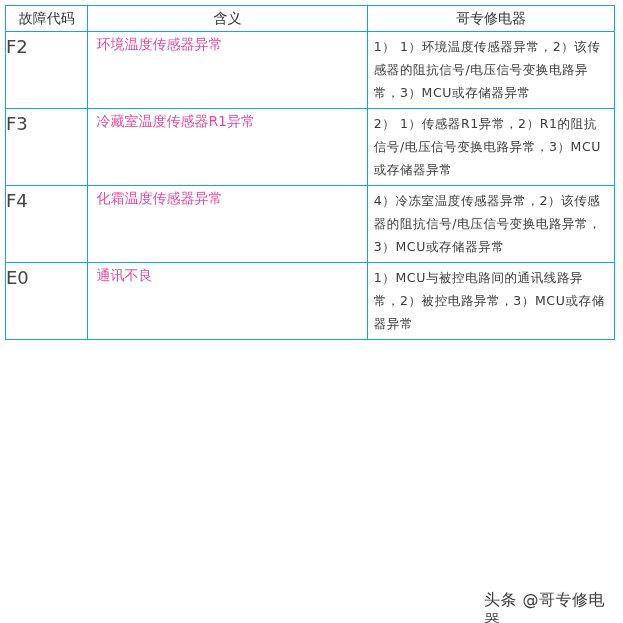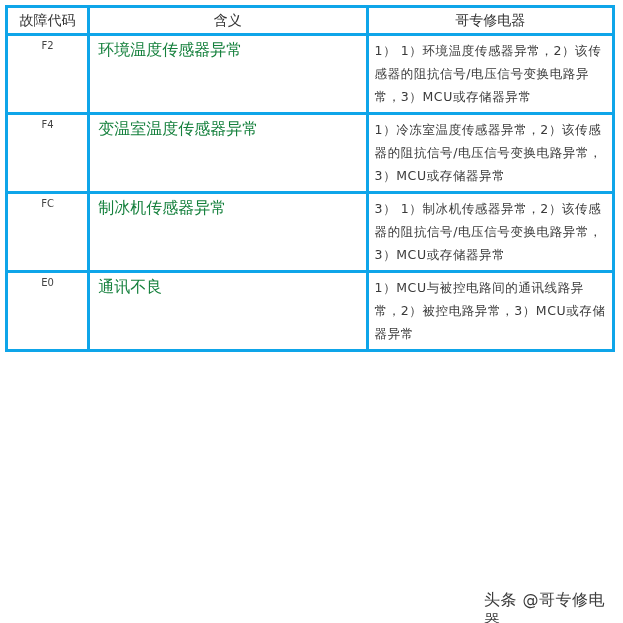--- a/index.html
+++ b/index.html
@@ -17,49 +17,49 @@
     }
     table.fault-table {
       position: absolute;
       left: 5px;
       top: 5px;
       border-collapse: collapse;
       table-layout: fixed;
       width: 610px;
     }
     .fault-table th, .fault-table td {
-      border: 3px solid #0ea5e9;
+      border: 1px solid #0ea5e9;
       vertical-align: top;
       padding: 0;
     }
     .fault-table th {
       height: 25px;
       font-weight: normal;
       font-size: 14px;
       color: #333;
       text-align: center;
       line-height: 25px;
     }
     .fault-table td {
       height: 72px;
       font-size: 13px;
     }
     .col-code { width: 82px; }
     .col-meaning { width: 278px; }
     .col-cause { width: 246px; }
     td.code-cell {
-      text-align: center;
+      text-align: left;
       padding-top: 4px;
-      font-size: 10px;
+      font-size: 18px;
       color: #444;
     }
     td.meaning-cell {
       padding: 4px 8px 0 8px;
-      font-size: 16px;
-      color: #15803d;
+      font-size: 14px;
+      color: #ec4899;
     }
     td.cause-cell {
       padding: 3px 5px 0 6px;
       font-size: 12.5px;
       line-height: 23px;
       letter-spacing: 0.6px;
       color: #3a3a3a;
       word-break: break-all;
     }
     .watermark {
@@ -90,28 +90,28 @@
       <th>哥专修电器</th>
     </tr>
   </thead>
   <tbody>
     <tr>
       <td class="code-cell">F2</td>
       <td class="meaning-cell">环境温度传感器异常</td>
       <td class="cause-cell">1）  1）环境温度传感器异常，2）该传感器的阻抗信号/电压信号变换电路异常，3）MCU或存储器异常</td>
     </tr>
     <tr>
-      <td class="code-cell">F4</td>
-      <td class="meaning-cell">变温室温度传感器异常</td>
-      <td class="cause-cell">1）冷冻室温度传感器异常，2）该传感器的阻抗信号/电压信号变换电路异常，3）MCU或存储器异常</td>
+      <td class="code-cell">F3</td>
+      <td class="meaning-cell">冷藏室温度传感器R1异常</td>
+      <td class="cause-cell">2）  1）传感器R1异常，2）R1的阻抗信号/电压信号变换电路异常，3）MCU或存储器异常</td>
     </tr>
     <tr>
-      <td class="code-cell">FC</td>
-      <td class="meaning-cell">制冰机传感器异常</td>
-      <td class="cause-cell">3）  1）制冰机传感器异常，2）该传感器的阻抗信号/电压信号变换电路异常，3）MCU或存储器异常</td>
+      <td class="code-cell">F4</td>
+      <td class="meaning-cell">化霜温度传感器异常</td>
+      <td class="cause-cell">4）冷冻室温度传感器异常，2）该传感器的阻抗信号/电压信号变换电路异常，3）MCU或存储器异常</td>
     </tr>
     <tr>
       <td class="code-cell">E0</td>
       <td class="meaning-cell">通讯不良</td>
       <td class="cause-cell">1）MCU与被控电路间的通讯线路异常，2）被控电路异常，3）MCU或存储器异常</td>
     </tr>
 
   </tbody>
 </table>
 

